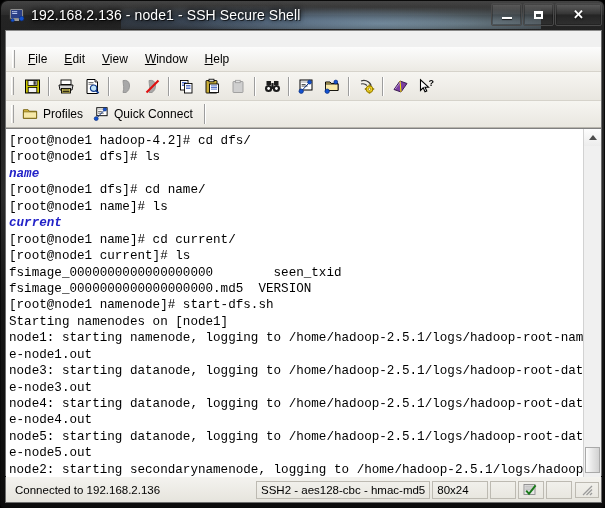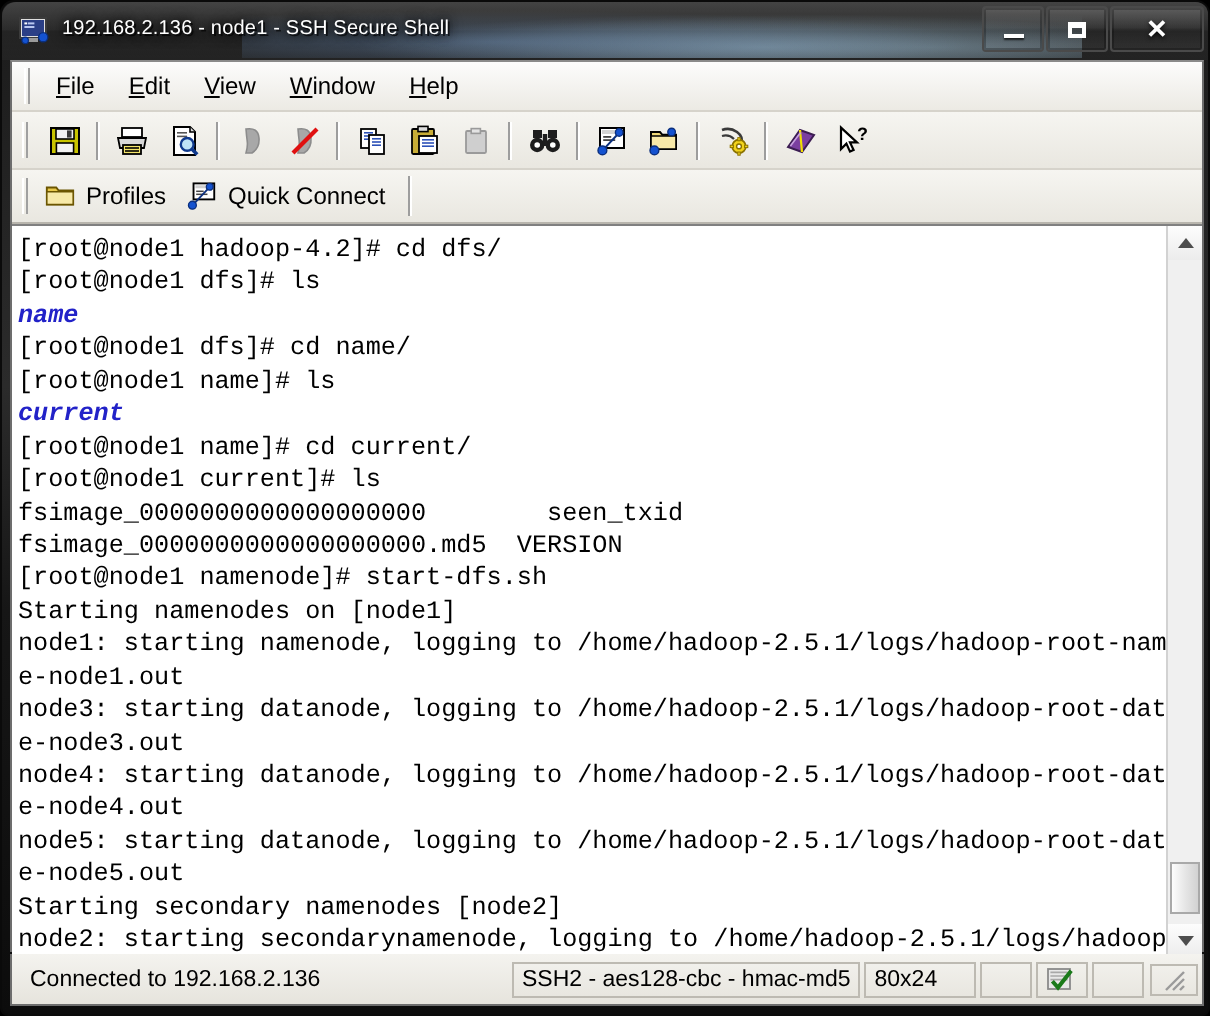--- a/index.html
+++ b/index.html
@@ -50,21 +50,21 @@
   #app-icon {
     position: absolute;
     left: 8px; top: 6px;
     width: 16px; height: 16px;
   }
   #title-text {
     position: absolute;
     left: 30px; top: 4px;
     height: 20px;
     line-height: 20px;
-    font-size: 10px;
+    font-size: 14px;
     color: #ffffff;
     text-shadow: 0 0 4px rgba(0,0,0,0.9), 0 0 7px rgba(0,0,0,0.8), 1px 1px 0 rgba(0,0,0,0.6);
     white-space: nowrap;
     letter-spacing: 0.1px;
   }
   .win-btns {
     position: absolute;
     right: 4px; top: 2px;
     height: 22px;
     display: flex;
@@ -103,20 +103,21 @@
 
   
   #menubar {
     position: relative;
     height: 24px;
     background: linear-gradient(180deg,#fcfcfc,#eceae4);
     border-bottom: 1px solid #d6d3cb;
     display: flex;
     align-items: center;
     padding-left: 4px;
+    margin-top: 16px;
   }
   .grip {
     width: 3px;
     height: 18px;
     margin: 0 5px 0 2px;
     border-left: 1px solid #ffffff;
     border-right: 1px solid #a0a0a0;
     box-sizing: border-box;
   }
   .menu-item {
@@ -507,21 +508,20 @@
           <div class="tline">[root@node1 namenode]# start-dfs.sh</div>
           <div class="tline">Starting namenodes on [node1]</div>
           <div class="tline">node1: starting namenode, logging to /home/hadoop-2.5.1/logs/hadoop-root-namenod</div>
           <div class="tline">e-node1.out</div>
           <div class="tline">node3: starting datanode, logging to /home/hadoop-2.5.1/logs/hadoop-root-datanod</div>
           <div class="tline">e-node3.out</div>
           <div class="tline">node4: starting datanode, logging to /home/hadoop-2.5.1/logs/hadoop-root-datanod</div>
           <div class="tline">e-node4.out</div>
           <div class="tline">node5: starting datanode, logging to /home/hadoop-2.5.1/logs/hadoop-root-datanod</div>
           <div class="tline">e-node5.out</div>
-          <div class="tline">Starting secondary namenodes [node2]</div>
           <div class="tline">node2: starting secondarynamenode, logging to /home/hadoop-2.5.1/logs/hadoop-roo</div>
           <div class="tline">t-secondarynamenode-node2.out</div>
         </div>
 
       <div id="vscroll">
         <div class="sb-arrow up">
           <span class="tri-up"></span>
         </div>
         <div id="sb-thumb"></div>
         <div class="sb-arrow down">

